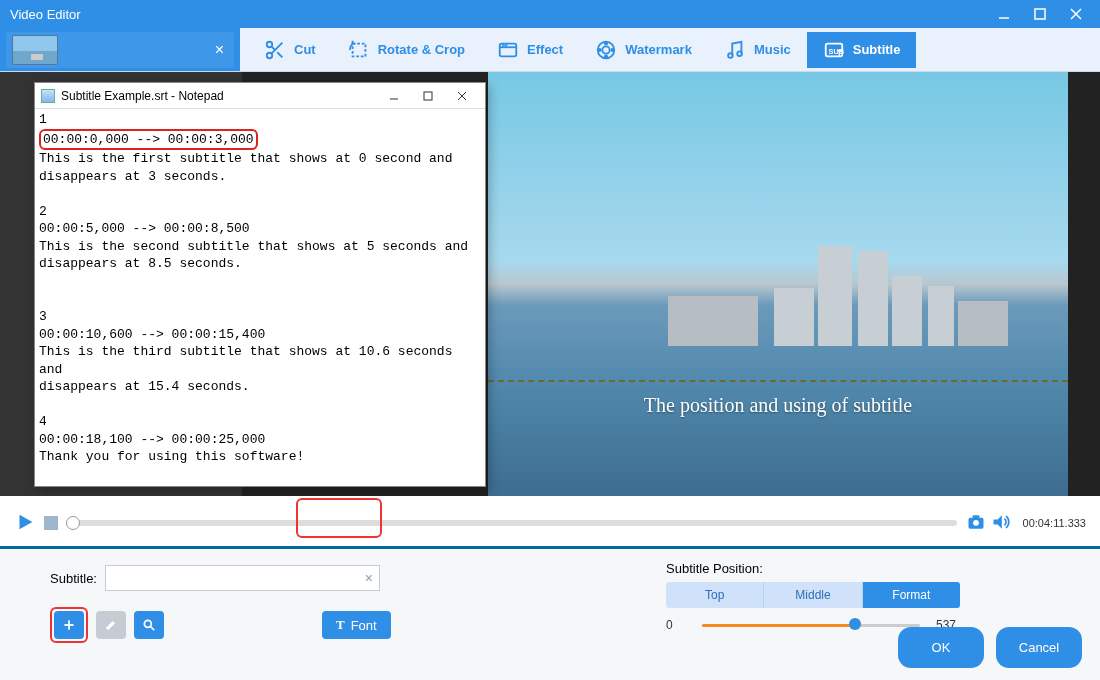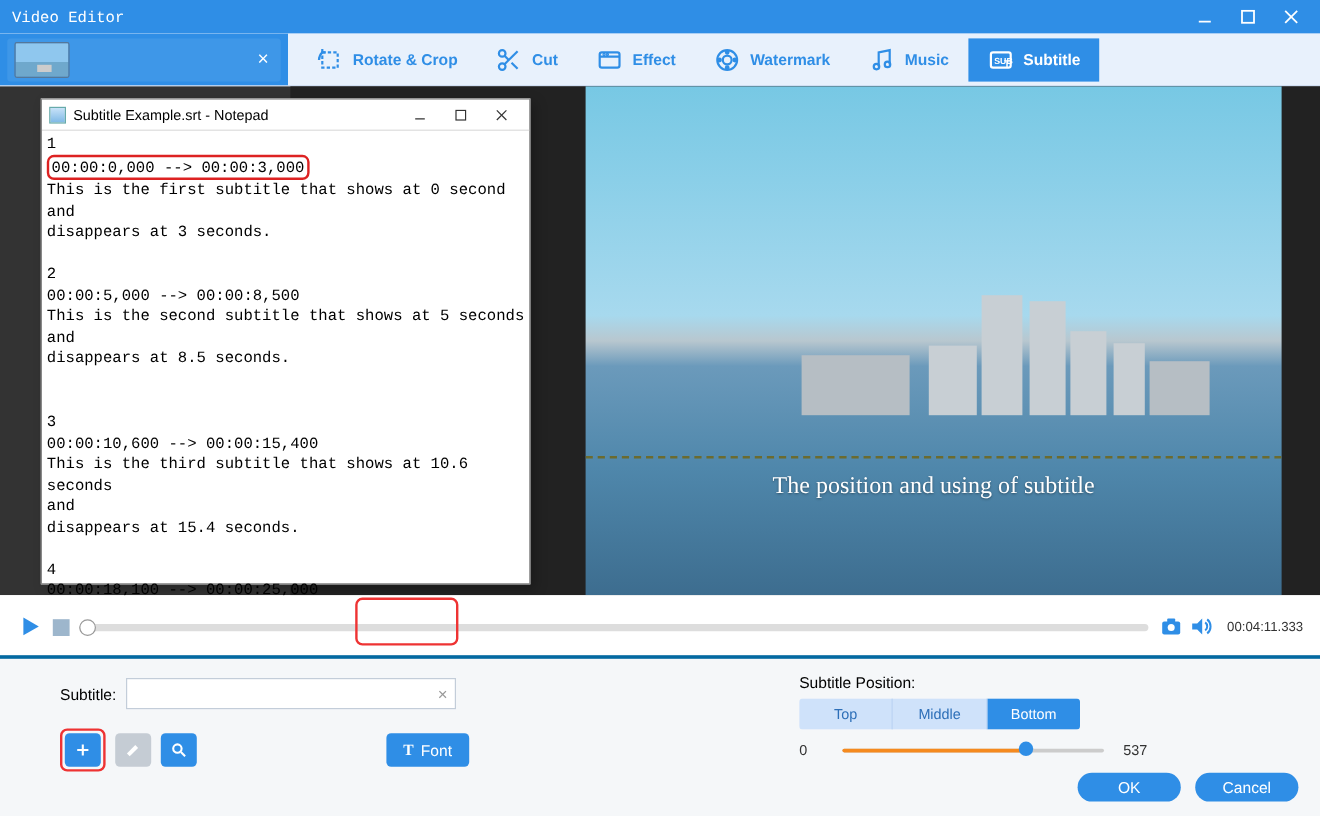--- a/index.html
+++ b/index.html
@@ -1,20 +1,20 @@
 <!DOCTYPE html>
 <html><head>
 <meta charset="utf-8">
 <style>
   * { box-sizing: border-box; margin: 0; padding: 0; }
   body { font-family: "Segoe UI", Arial, sans-serif; font-size: 13px; background: #fff; width: 1100px; height: 680px; overflow: hidden; position: relative; }
 
   
   .titlebar { height: 28px; background: #2f8ee6; color: #fff; display: flex; align-items: center; padding: 0 6px 0 10px; }
-  .titlebar .title { flex: 1; font-size: 13px; font-family: Liberation Mono, monospace; }
+  .titlebar .title { flex: 1; font-size: 13px; }
   .titlebar .winbtn { width: 36px; height: 28px; display: flex; align-items: center; justify-content: center; color: #fff; }
   .titlebar .winbtn svg { stroke: #fff; }
 
   
   .toprow { height: 44px; display: flex; background: #e8f1fc; border-bottom: 1px solid #cbdaf0; }
   .cliptabs { width: 240px; background: #2f8ee6; display:flex; align-items:center; padding:4px 6px; }
   .cliptab { flex:1; height:36px; background:#3e97e8; display:flex; align-items:center; gap:6px; padding:3px 6px; border-radius:3px; color:#fff; }
   .thumb { width:46px; height:30px; background: linear-gradient(#8fc7ee 55%, #6fa8cc 55%); border:1px solid #579; border-radius:2px; position:relative;}
   .thumb::after{content:"";position:absolute;bottom:4px;left:18px;width:12px;height:6px;background:#ccc;}
   .clipname { flex:1; font-size:12px; white-space:nowrap; overflow:hidden; text-overflow:ellipsis; color:#def;}
@@ -37,21 +37,21 @@
   .b2{left:370px;width:30px;height:95px;}
   .b3{left:404px;width:30px;height:70px;}
   .b4{left:440px;width:26px;height:60px;}
   .b5{left:470px;width:50px;height:45px;background:#b6bec4;}
   .b6{left:286px;width:40px;height:58px;}
   .b7{left:180px;width:90px;height:50px;background:#b6bec4;}
   .subtitle-guide{position:absolute;left:0;right:0;top:308px;border-top:2px dashed #6b6b2f;}
   .subtitle-sample{position:absolute;top:322px;left:40px;right:40px;text-align:center;color:#fff;font-size:20px;font-family:Georgia,serif;text-shadow:0 1px 2px rgba(0,0,0,.4);}
 
   
-  .notepad { position:absolute; left:34px; top:82px; width:408px; height:405px; background:#fff; border:1px solid #888; box-shadow:4px 4px 10px rgba(0,0,0,.25);}
+  .notepad { position:absolute; left:34px; top:82px; width:452px; height:405px; background:#fff; border:1px solid #888; box-shadow:4px 4px 10px rgba(0,0,0,.25);}
   .np-title{height:26px;display:flex;align-items:center;padding:0 6px;border-bottom:1px solid #ddd;font-size:12px;}
   .np-icon{width:14px;height:14px;margin-right:6px;background:linear-gradient(#c8e2f8,#7fb9e6);border:1px solid #6aa;}
   .np-title .spacer{flex:1;}
   .np-btn{width:34px;height:22px;display:flex;align-items:center;justify-content:center;}
   .np-menu{height:22px;display:flex;align-items:center;gap:14px;padding:2px 8px;font-size:12px;border-bottom:1px solid #eee;}
   .np-body{padding:2px 4px;font-family:"Courier New",monospace;font-size:13px;line-height:1.35;white-space:pre-wrap;}
   .np-body .boxed{border:2px solid #d22;border-radius:6px;padding:0 2px;display:inline-block;}
 
   
   .playbar { position:absolute; left:0; right:0; top:496px; height:50px; background:#fff; display:flex; align-items:center; padding:4px 14px 0 14px; gap:8px;}
@@ -75,34 +75,34 @@
   .subtitle-input .clear{position:absolute;right:6px;top:4px;color:#999;font-size:14px;}
   .btnrow{display:flex;align-items:center;gap:8px;margin-top:16px;}
   .sqbtn{width:30px;height:28px;border-radius:4px;display:flex;align-items:center;justify-content:center;color:#fff;}
   .sqbtn.blue{background:#2f8ee6;}
   .sqbtn.gray{background:#c5ccd4;color:#fff;}
   .plusbox{border:2px solid #e33;border-radius:6px;padding:2px;}
   .fontbtn{height:28px;padding:0 14px;background:#2f8ee6;color:#fff;border-radius:4px;display:flex;align-items:center;gap:6px;margin-left:150px;}
 
   .rightcol{flex:1;max-width:360px;}
   .poslabel{font-size:13px;margin-bottom:6px;}
-  .seg{display:flex;width:234px;height:26px;border-radius:3px;overflow:hidden;margin-bottom:10px;}
+  .seg{display:flex;width:294px;height:26px;border-radius:3px;overflow:hidden;margin-bottom:10px;}
   .segbtn{flex:1;display:flex;align-items:center;justify-content:center;font-size:12px;color:#2d6fb8;background:#cfe2fa;border-right:1px solid #b7d1f3;}
   .segbtn:last-child{border-right:none;}
   .segbtn.sel{background:#2f8ee6;color:#fff;}
   .slider-row{display:flex;align-items:center;gap:8px;width:290px;}
   .slider-row .minv,.slider-row .maxv{font-size:12px;color:#333;width:28px;}
   .slider-row .maxv{text-align:right;}
   .slider{flex:1;height:6px;position:relative;}
   .slider .trk{position:absolute;inset:0;top:2px;height:3px;background:#ccc;border-radius:2px;}
   .slider .fill{position:absolute;left:0;top:2px;height:3px;width:70%;background:#f58a1f;border-radius:2px;}
   .slider .knob{position:absolute;left:70%;top:-4px;width:12px;height:12px;border-radius:50%;background:#2f8ee6;transform:translateX(-50%);}
 
   .dlg-buttons{position:absolute;right:18px;bottom:12px;display:flex;gap:12px;}
-  .dlgbtn{width:86px;height:24px;border-radius:13px;background:#2f8ee6;color:#fff;display:flex;align-items:center;justify-content:center;font-size:13px;}
+  .dlgbtn{width:86px;height:41px;border-radius:13px;background:#2f8ee6;color:#fff;display:flex;align-items:center;justify-content:center;font-size:13px;}
 
   [data-interactable="true"]{cursor:pointer;}
 </style>
 </head>
 <body>
 
 <div class="titlebar" data-interactable="false">
   <span class="title" data-interactable="false">Video Editor</span>
   <div class="winbtn" data-interactable="true">
       <svg width="12" height="12">
@@ -127,38 +127,38 @@
     <div class="cliptab" data-interactable="true">
       <div class="thumb" data-interactable="false"></div>
       <span class="clipname" data-interactable="false"> </span>
       <span class="clipclose" data-interactable="true">×</span>
     </div>
   </div>
   <div class="tabs" data-interactable="false">
     <div class="tab" data-interactable="true">
       <span class="ticon" data-interactable="false">
           <svg width="22" height="22" viewBox="0 0 24 24" fill="none" stroke="#2f8ee6" stroke-width="2">
-            <rect x="5" y="5" width="14" height="14" stroke-dasharray="3 2"></rect>
-            <path d="M2 12a10 10 0 0 1 3-7"></path>
-            <path d="M5 2l0 3 3 0"></path>
-          </svg>
-        </span>
-      <span data-interactable="false">Rotate &amp; Crop</span>
-    </div>
-    <div class="tab" data-interactable="true">
-      <span class="ticon" data-interactable="false">
-          <svg width="22" height="22" viewBox="0 0 24 24" fill="none" stroke="#2f8ee6" stroke-width="2">
             <circle cx="6" cy="6" r="3"></circle>
             <circle cx="6" cy="18" r="3"></circle>
             <line x1="20" y1="4" x2="8.12" y2="15.88"></line>
             <line x1="14.47" y1="14.48" x2="20" y2="20"></line>
             <line x1="8.12" y1="8.12" x2="12" y2="12"></line>
           </svg>
         </span>
       <span data-interactable="false">Cut</span>
+    </div>
+    <div class="tab" data-interactable="true">
+      <span class="ticon" data-interactable="false">
+          <svg width="22" height="22" viewBox="0 0 24 24" fill="none" stroke="#2f8ee6" stroke-width="2">
+            <rect x="5" y="5" width="14" height="14" stroke-dasharray="3 2"></rect>
+            <path d="M2 12a10 10 0 0 1 3-7"></path>
+            <path d="M5 2l0 3 3 0"></path>
+          </svg>
+        </span>
+      <span data-interactable="false">Rotate &amp; Crop</span>
     </div>
     <div class="tab" data-interactable="true">
       <span class="ticon" data-interactable="false">
           <svg width="22" height="22" viewBox="0 0 24 24" fill="none" stroke="#2f8ee6" stroke-width="2">
             <rect x="3" y="5" width="18" height="14" rx="2"></rect>
             <line x1="3" y1="9" x2="21" y2="9"></line>
             <circle cx="7" cy="7" r="0.5" fill="#2f8ee6"></circle>
             <circle cx="10" cy="7" r="0.5" fill="#2f8ee6"></circle>
           </svg>
         </span>
@@ -321,21 +321,21 @@
         <span data-interactable="false" style="font-family:Georgia;font-weight:bold;">T</span>
         <span data-interactable="false">Font</span>
       </span>
     </div>
   </div>
   <div class="rightcol">
     <div class="poslabel" data-interactable="false">Subtitle Position:</div>
     <div class="seg" data-interactable="false">
       <div class="segbtn" data-interactable="true">Top</div>
       <div class="segbtn" data-interactable="true">Middle</div>
-      <div class="segbtn sel" data-interactable="true">Bottom</div>
+      <div class="segbtn sel" data-interactable="true">Format</div>
     </div>
     <div class="slider-row">
       <span class="minv" data-interactable="false">0</span>
       <div class="slider" data-interactable="true">
         <div class="trk"></div>
           <div class="fill"></div>
           <div class="knob" data-interactable="true"></div>
       </div>
       <span class="maxv" data-interactable="false">537</span>
     </div>

